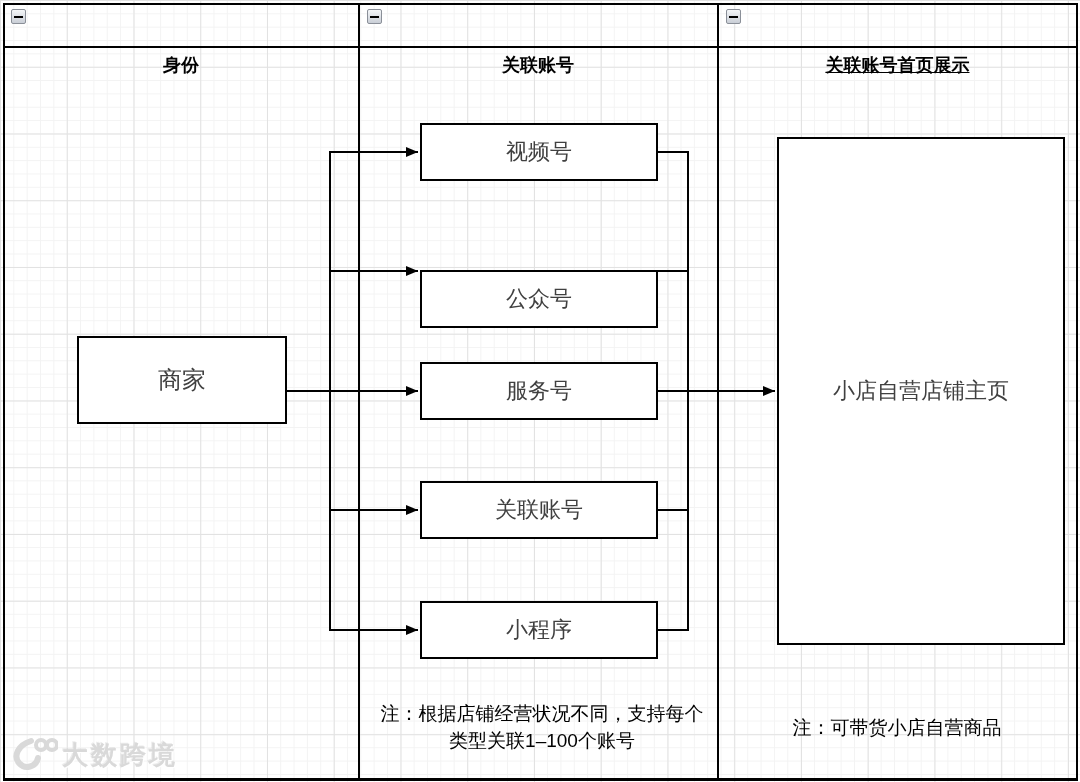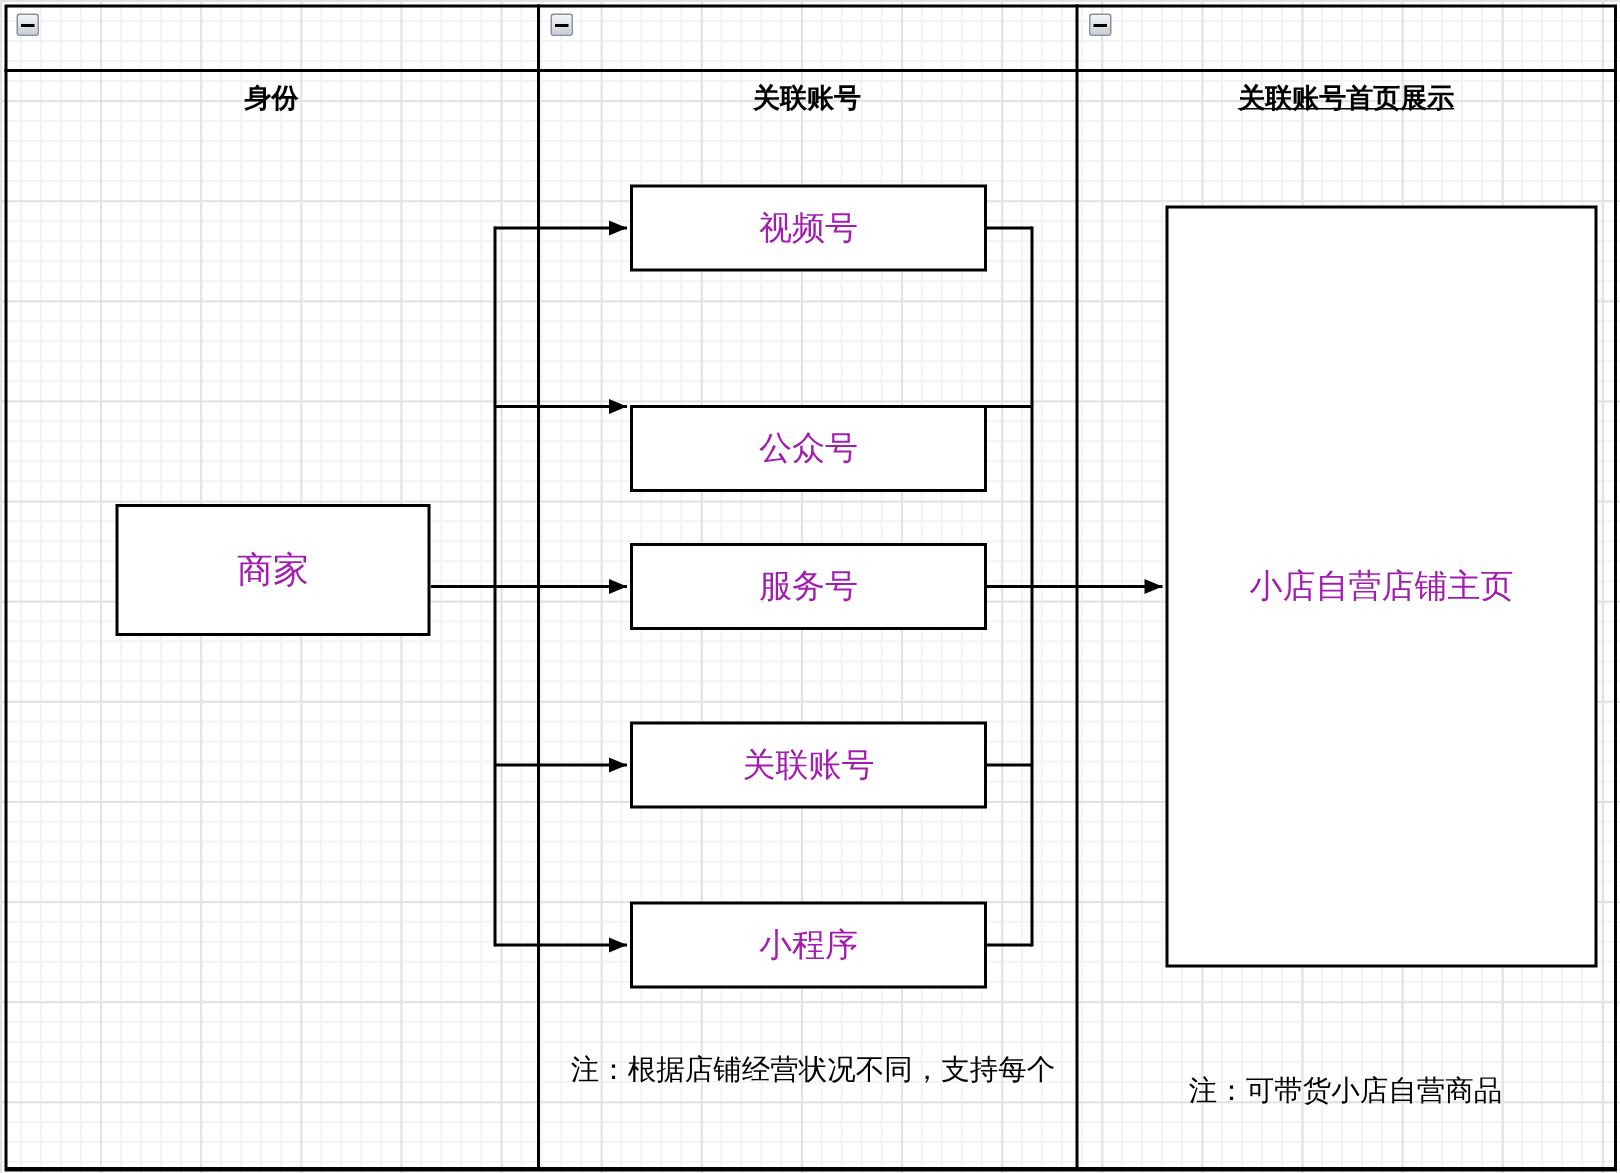--- a/index.html
+++ b/index.html
@@ -32,21 +32,21 @@
     width:15px;height:15px;top:9px;
     background:linear-gradient(#f4f6f8,#c9ced6);
     border:1px solid #8a8f98;border-radius:2px;
     display:flex;align-items:center;justify-content:center;
     cursor:pointer;box-sizing:border-box;
   }
   .collapse .bar{width:9px;height:2px;background:#000;}
   .node{
     background:#fff;border:2px solid #000;box-sizing:border-box;
     display:flex;align-items:center;justify-content:center;
-    font-size:22px;color:#a21caf;text-align:right;
+    font-size:22px;color:#404040;text-align:right;
   }
   .node.merchant{left:77px;top:336px;width:210px;height:88px;font-size:24px;}
   .node.account{left:420px;width:238px;height:58px;}
   .node.homepage{left:777px;top:137px;width:288px;height:508px;}
   .edges{left:0;top:0;pointer-events:none;}
   .note{
     font-size:19px;color:#000;text-align:center;line-height:27px;
   }
   .note-accounts{left:367px;top:700px;width:350px;}
   .note-homepage{left:757px;top:714px;width:280px;}
@@ -109,17 +109,28 @@
   <div class="abs node account" style="top:123px;">视频号</div>
   <div class="abs node account" style="top:242px;margin-top:28px;">公众号</div>
   <div class="abs node account" style="top:362px;">服务号</div>
   <div class="abs node account" style="top:481px;">关联账号</div>
   <div class="abs node account" style="top:601px;">小程序</div>
 
   <div class="abs node homepage">小店自营店铺主页</div>
 
   <div class="abs note note-accounts">
     <div>注：根据店铺经营状况不同，支持每个</div>
+    <div>类型关联1–100个账号</div>
   </div>
   <div class="abs note note-homepage">注：可带货小店自营商品</div>
 
+  <div class="abs watermark">
+    <svg width="48" height="38" viewBox="0 0 48 38">
+      <g fill="none" stroke="#d9d9d9" stroke-linecap="round">
+        <path d="M21 5 C 8 9, 3 20, 9 27 C 15 34, 26 31, 28 22" stroke-width="6"></path>
+        <circle cx="31" cy="9" r="5" stroke-width="4"></circle>
+        <circle cx="42" cy="9" r="5" stroke-width="4"></circle>
+      </g>
+    </svg>
+    <span>大数跨境</span>
+  </div>
 
 </div>
 
 </body></html>

